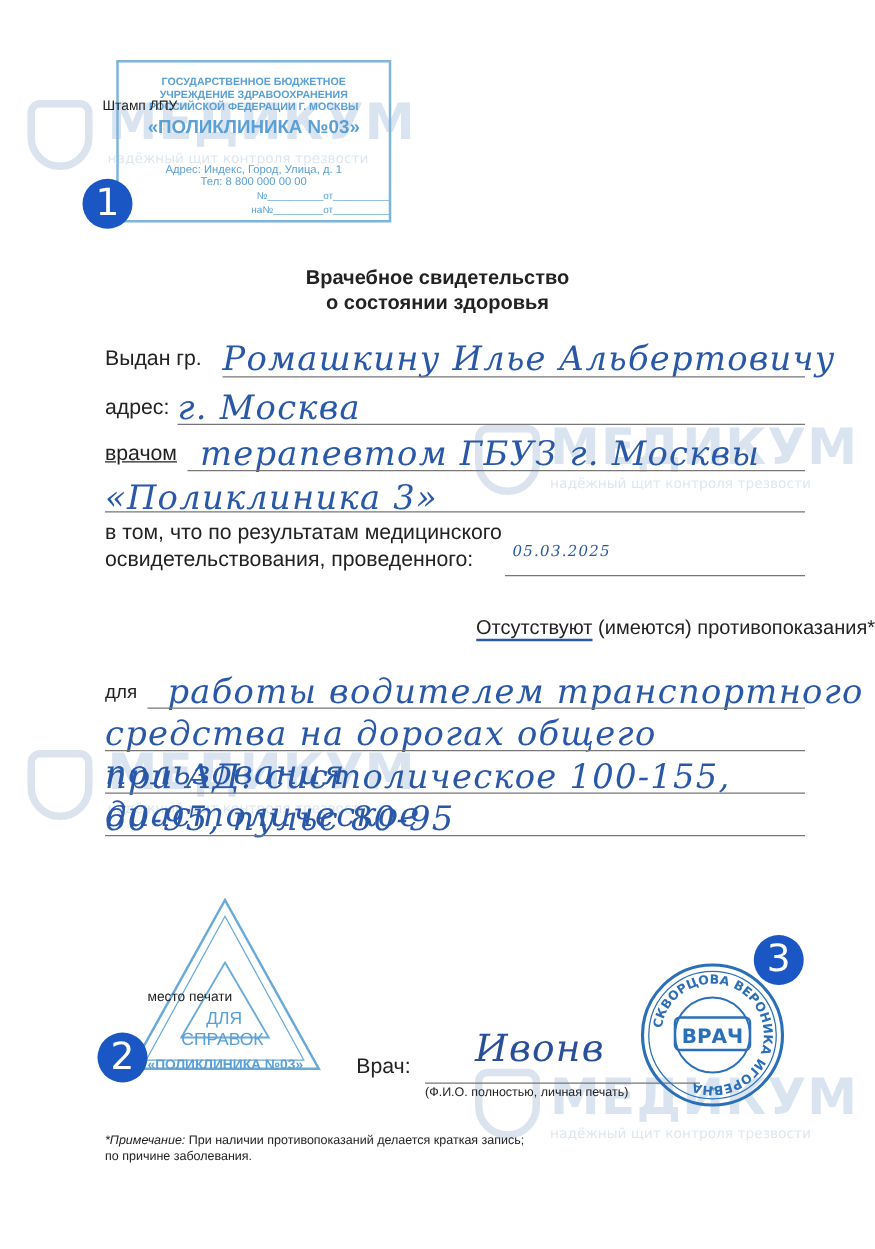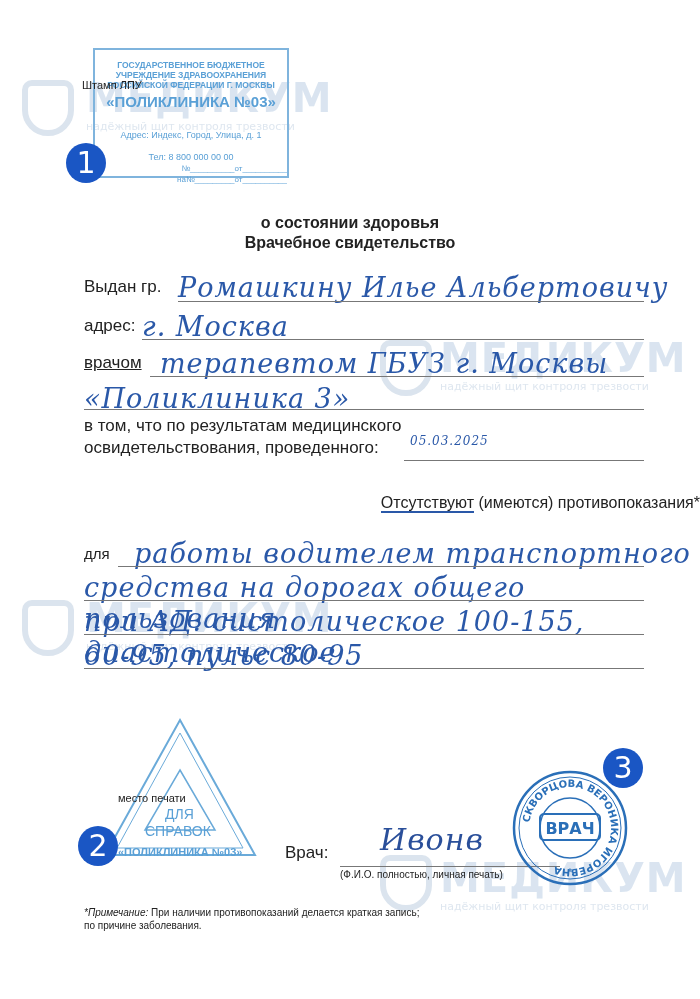--- a/index.html
+++ b/index.html
@@ -2,21 +2,21 @@
 <html><head>
 <meta charset="utf-8">
 <style>
   html,body{margin:0;padding:0;background:#fff;}
   body{width:700px;height:999px;position:relative;overflow:hidden;font-family:"Liberation Sans",sans-serif;color:#222;}
   .abs{position:absolute;}
   .wm{position:absolute;color:#d6e2ef;font-family:"DejaVu Sans",sans-serif;font-weight:bold;letter-spacing:1px;opacity:.9;}
   .wm .big{font-size:40px;line-height:40px;display:block;}
   .wm .small{font-size:11px;font-weight:normal;letter-spacing:0;display:block;margin-top:2px;color:#dbe4ee;}
   .wm-logo{position:absolute;width:52px;height:56px;border:6px solid #dbe4ee;border-radius:10px 10px 26px 26px;box-sizing:border-box;}
-  .stamp-rect{position:absolute;left:93px;top:48px;width:196px;height:130px;border:2px solid #7fb4dd;color:#5aa0d6;text-align:center;box-sizing:border-box;}
+  .stamp-rect{position:absolute;left:93px;top:48px;width:220px;height:130px;border:2px solid #7fb4dd;color:#5aa0d6;text-align:center;box-sizing:border-box;}
   .stamp-rect .l1{font-size:8.5px;font-weight:bold;line-height:10px;margin-top:10px;}
   .stamp-rect .l3{font-size:15px;font-weight:bold;margin-top:3px;}
   .stamp-rect .l4{font-size:9px;margin-top:20px;}
   .stamp-rect .row{font-size:8px;text-align:right;margin-top:2px;}
   .badge{position:absolute;width:40px;height:40px;border-radius:50%;background:#1a56c4;color:#fff;font-size:30px;line-height:40px;text-align:center;font-family:"DejaVu Sans",sans-serif;}
   .label{font-size:17px;color:#222;}
   .line{position:absolute;height:1px;background:#777;}
   .hand{position:absolute;font-family:"DejaVu Serif",serif;font-style:italic;color:#2a58a8;font-size:27px;letter-spacing:1px;}
   .title{position:absolute;left:0;width:700px;text-align:center;font-weight:bold;font-size:16px;line-height:20px;top:213px;}
   .contra{position:absolute;top:494px;left:0;width:700px;text-align:right;font-size:16px;}
@@ -46,30 +46,30 @@
   <span class="big">МЕДИКУМ</span>
     <span class="small">надёжный щит контроля трезвости</span>
 </div>
 
 <div class="stamp-rect">
   <div class="l1">ГОСУДАРСТВЕННОЕ БЮДЖЕТНОЕ</div>
   <div class="l1" style="margin-top:0">УЧРЕЖДЕНИЕ ЗДРАВООХРАНЕНИЯ</div>
   <div class="l1" style="margin-top:0">РОССИЙСКОЙ ФЕДЕРАЦИИ Г. МОСКВЫ</div>
   <div class="l3">«ПОЛИКЛИНИКА №03»</div>
   <div class="l4">Адрес: Индекс, Город, Улица, д. 1</div>
-  <div class="l4" style="margin-top:12px">Тел: 8 800 000 00 00</div>
+  <div class="l4" style="margin-top:0">Тел: 8 800 000 00 00</div>
   <div class="row">№__________от__________</div>
   <div class="row">на№_________от__________</div>
 </div>
 <div class="abs" style="left:82px;top:79px;font-size:11px;">Штамп ЛПУ</div>
 <div class="badge" style="left:66px;top:143px;">1</div>
 
 <div class="title">
-  <div>о состоянии здоровья</div>
-    <div>Врачебное свидетельство</div>
+  <div>Врачебное свидетельство</div>
+    <div>о состоянии здоровья</div>
 </div>
 
 <div class="abs label" style="left:84px;top:277px;">Выдан гр.</div>
 <div class="hand" style="left:178px;top:272px;">Ромашкину Илье Альбертовичу</div>
 <div class="line" style="left:178px;top:301px;width:466px;"></div>
 
 <div class="abs label" style="left:84px;top:316px;">адрес:</div>
 <div class="hand" style="left:142px;top:311px;">г. Москва</div>
 <div class="line" style="left:142px;top:339px;width:502px;"></div>
 

